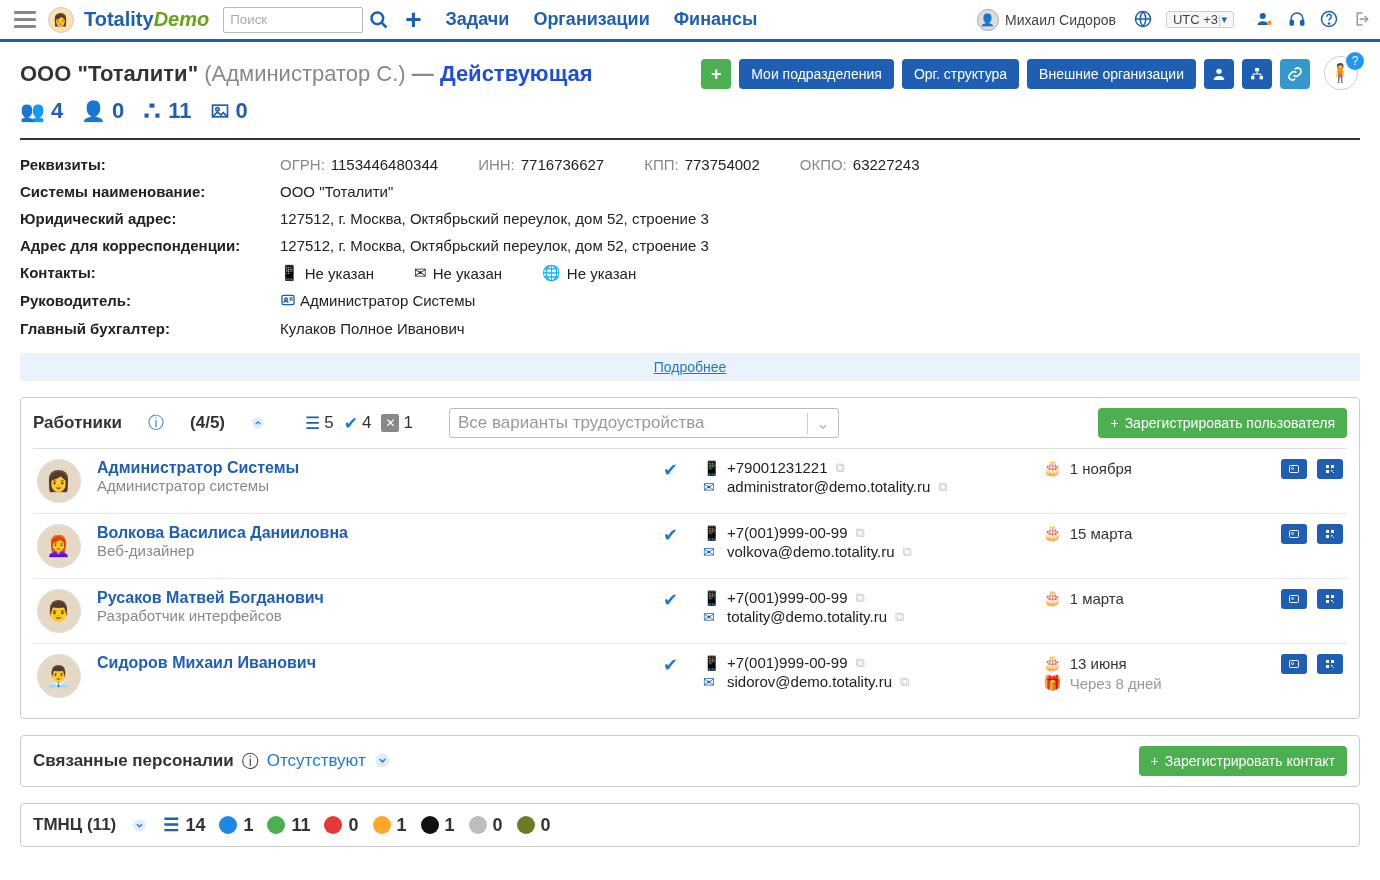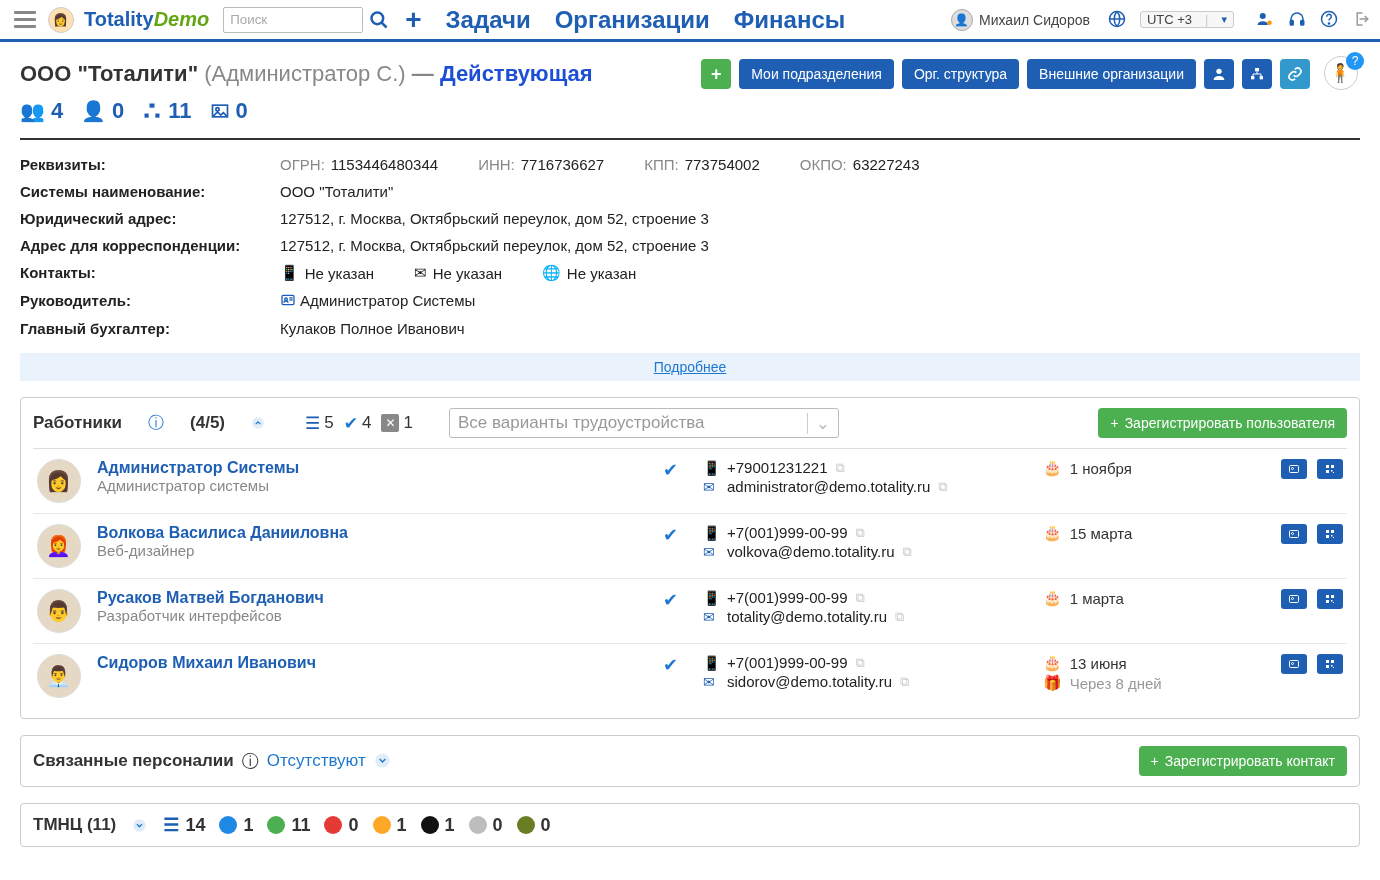--- a/index.html
+++ b/index.html
@@ -11,26 +11,26 @@
 .hamburger span { width: 22px; height: 3px; background: #888; border-radius: 1px; }
 .logo-avatar { width: 26px; height: 26px; border-radius: 50%; background: #ffe0b0; display:flex; align-items:center; justify-content:center; color:#c80; font-size:12px; border:1px solid #ccc; }
 .brand { font-size: 20px; font-weight: bold; color: #1e5fb3; margin-left: 2px; }
 .brand .demo { color: #64a514; font-style: italic; }
 .search-wrap { display: flex; align-items: center; margin-left: 6px; }
 .search-input { width: 140px; height: 26px; padding: 2px 6px; border: 1px solid #bbb; border-radius: 2px; font-family: inherit; }
 .search-input::placeholder { color: #aaa; }
 .icon-btn { cursor: pointer; display: inline-flex; align-items: center; justify-content: center; }
 .search-icon { font-size: 20px; color: #1e5fb3; margin-left: 6px; }
 .plus-icon { font-size: 28px; font-weight: bold; color: #1e5fb3; margin: 0 8px; }
-.nav-link { color: #1e5fb3; font-size: 24px; font-weight: 600; margin: 16px 8px; cursor: pointer; }
+.nav-link { color: #1e5fb3; font-size: 18px; font-weight: 600; margin: 16px 8px; cursor: pointer; }
 .spacer { flex: 1; }
 .user-chip { display: flex; align-items: center; gap: 6px; color: #444; cursor: pointer; }
 .user-chip .av { width: 22px; height: 22px; border-radius: 50%; background: #ddd; border: 1px solid #aaa; display:flex; align-items:center; justify-content:center; font-size:12px; color:#777; }
 .globe-icon { color: #1e5fb3; font-size: 18px; margin-left: 10px; }
-.tz-select { margin-left: 6px; display:flex; align-items:center; gap:13px; border:1px solid #ccc; padding:0 6px; border-radius:3px; background:#f7f7f7; cursor:pointer; font-size:13px; color:#444; }
+.tz-select { margin-left: 6px; display:flex; align-items:center; gap:0; border:1px solid #ccc; padding:0 6px; border-radius:3px; background:#f7f7f7; cursor:pointer; font-size:13px; color:#444; }
 .tz-chev { color:#1e5fb3; font-size:11px; }
 .top-right-icons { display:flex; align-items:center; gap:14px; margin-left: 14px; }
 .top-right-icons .ic { color:#1e5fb3; font-size:18px; cursor:pointer; }
 .top-right-icons .ic.mute { color:#999; }
 
 
 .page { padding: 14px 20px 40px; }
 .title-row { display:flex; align-items:center; gap:8px; }
 .page-title { font-size: 22px; color:#333; font-weight:bold; }
 .page-title .admin { color:#888; font-weight:normal; }

